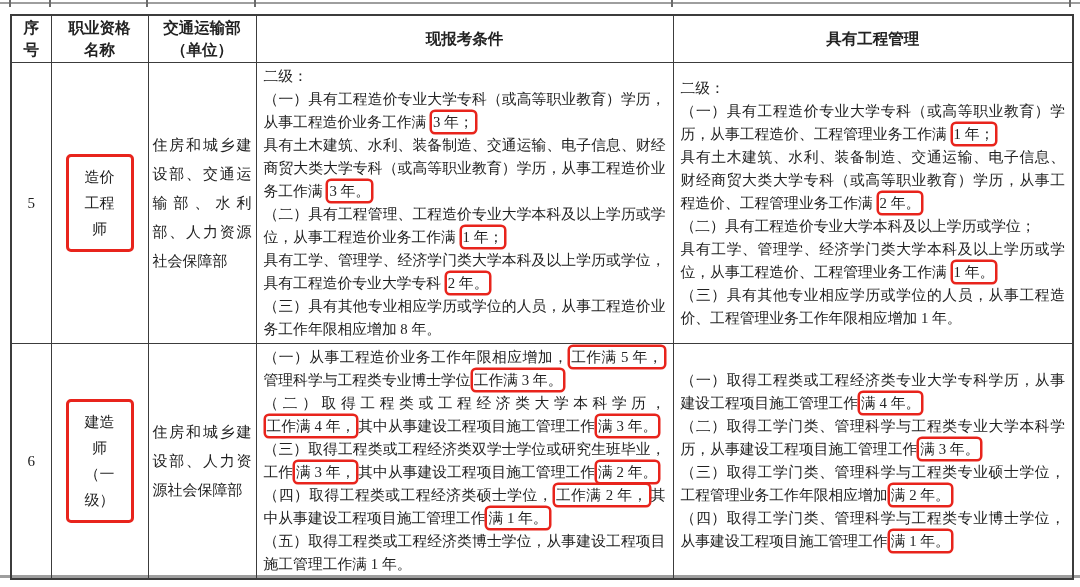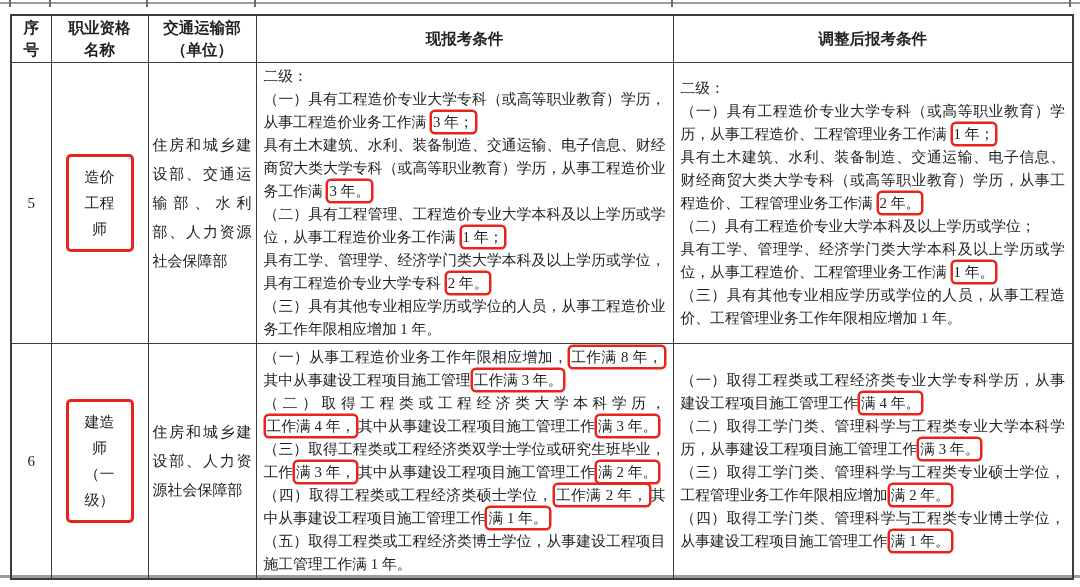--- a/index.html
+++ b/index.html
@@ -69,54 +69,54 @@
     </colgroup>
     <tbody>
         <tr>
       <th>序
 号</th>
       <th>职业资格
 名称</th>
       <th>交通运输部
 （单位）</th>
       <th>现报考条件</th>
-      <th>调整后报考条件</th>
+      <th>具有工程管理</th>
     </tr>
     <tr class="row-5">
       <td class="no-cell">5</td>
       <td class="name-cell">
         <span class="name-box">造价工程师</span>
       </td>
       <td class="dept-cell">住房和城乡建设部、交通运输部、水利部、人力资源社会保障部</td>
       <td class="cond-cell">
             <p><span>二级：</span></p>
             <p><span>（一）具有工程造价专业大学专科（或高等职业教育）学历，从事工程造价业务工作满 </span><span class="hl">3 年；</span></p>
             <p><span>具有土木建筑、水利、装备制造、交通运输、电子信息、财经商贸大类大学专科（或高等职业教育）学历，从事工程造价业务工作满 </span><span class="hl">3 年。</span></p>
             <p><span>（二）具有工程管理、工程造价专业大学本科及以上学历或学位，从事工程造价业务工作满 </span><span class="hl">1 年；</span></p>
             <p><span>具有工学、管理学、经济学门类大学本科及以上学历或学位，具有工程造价专业大学专科 </span><span class="hl">2 年。</span></p>
-            <p><span>（三）具有其他专业相应学历或学位的人员，从事工程造价业务工作年限相应增加 1 年。</span></p>
+            <p><span>（三）具有其他专业相应学历或学位的人员，从事工程造价业务工作年限相应增加 8 年。</span></p>
           </td>
       <td class="cond-cell">
             <p><span>二级：</span></p>
             <p><span>（一）具有工程造价专业大学专科（或高等职业教育）学历，从事工程造价、工程管理业务工作满 </span><span class="hl">1 年；</span></p>
             <p><span>具有土木建筑、水利、装备制造、交通运输、电子信息、财经商贸大类大学专科（或高等职业教育）学历，从事工程造价、工程管理业务工作满 </span><span class="hl">2 年。</span></p>
             <p><span>（二）具有工程造价专业大学本科及以上学历或学位；</span></p>
             <p><span>具有工学、管理学、经济学门类大学本科及以上学历或学位，从事工程造价、工程管理业务工作满 </span><span class="hl">1 年。</span></p>
             <p><span>（三）具有其他专业相应学历或学位的人员，从事工程造价、工程管理业务工作年限相应增加 1 年。</span></p>
           </td>
     </tr>
     <tr class="row-6">
       <td class="no-cell">6</td>
       <td class="name-cell">
         <span class="name-box">建造师
 （一级）</span>
       </td>
       <td class="dept-cell">住房和城乡建设部、人力资源社会保障部</td>
       <td class="cond-cell">
-            <p><span>（一）从事工程造价业务工作年限相应增加，</span><span class="hl">工作满 8 年，</span><span>其中从事建设工程项目施工管理</span><span class="hl">工作满 3 年。</span></p>
+            <p><span>（一）从事工程造价业务工作年限相应增加，</span><span class="hl">工作满 5 年，</span><span>管理科学与工程类专业博士学位</span><span class="hl">工作满 3 年。</span></p>
             <p><span>（二）取得工程类或工程经济类大学本科学历，</span><span class="hl">工作满 4 年，</span><span>其中从事建设工程项目施工管理工作</span><span class="hl">满 3 年。</span></p>
             <p><span>（三）取得工程类或工程经济类双学士学位或研究生班毕业，工作</span><span class="hl">满 3 年，</span><span>其中从事建设工程项目施工管理工作</span><span class="hl">满 2 年。</span></p>
             <p><span>（四）取得工程类或工程经济类硕士学位，</span><span class="hl">工作满 2 年，</span><span>其中从事建设工程项目施工管理工作</span><span class="hl">满 1 年。</span></p>
             <p><span>（五）取得工程类或工程经济类博士学位，从事建设工程项目施工管理工作满 1 年。</span></p>
           </td>
       <td class="cond-cell">
             <p><span>（一）取得工程类或工程经济类专业大学专科学历，从事建设工程项目施工管理工作</span><span class="hl">满 4 年。</span></p>
             <p><span>（二）取得工学门类、管理科学与工程类专业大学本科学历，从事建设工程项目施工管理工作</span><span class="hl">满 3 年。</span></p>
             <p><span>（三）取得工学门类、管理科学与工程类专业硕士学位，工程管理业务工作年限相应增加</span><span class="hl">满 2 年。</span></p>
             <p><span>（四）取得工学门类、管理科学与工程类专业博士学位，从事建设工程项目施工管理工作</span><span class="hl">满 1 年。</span></p>

